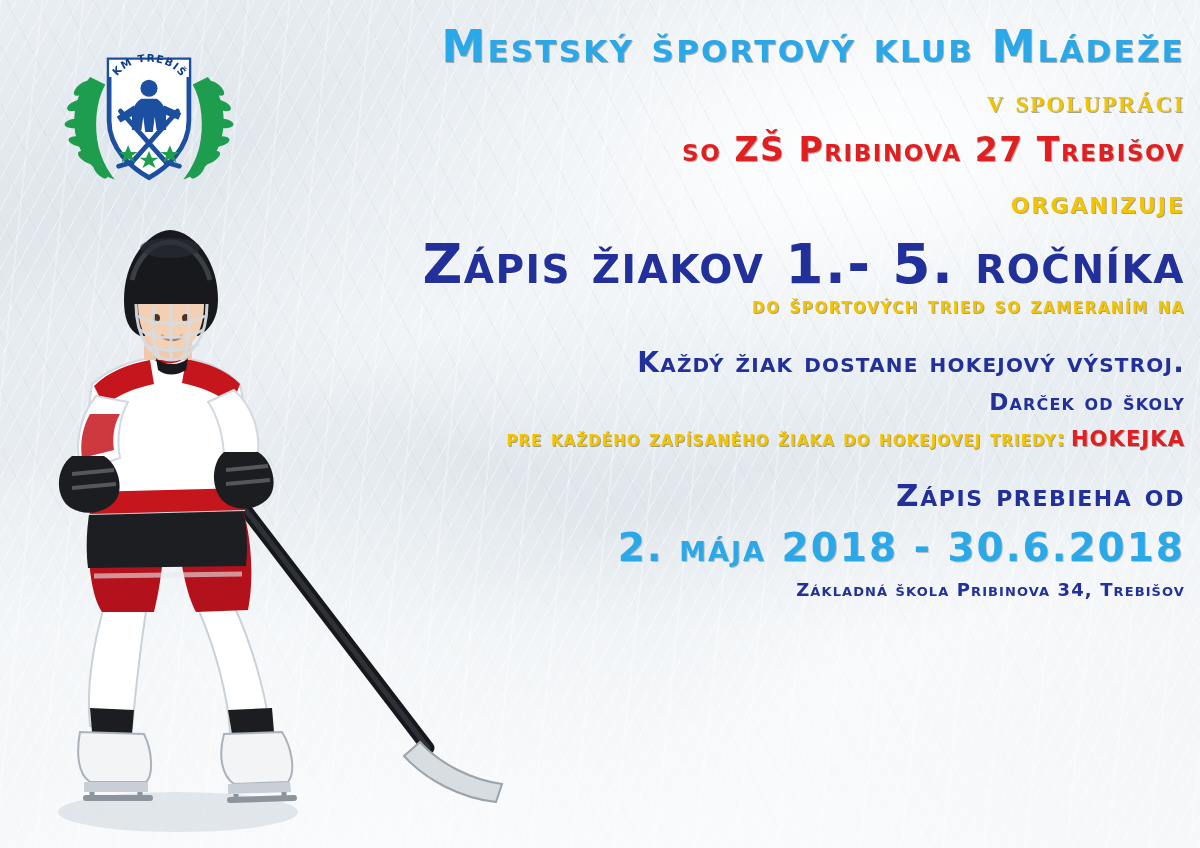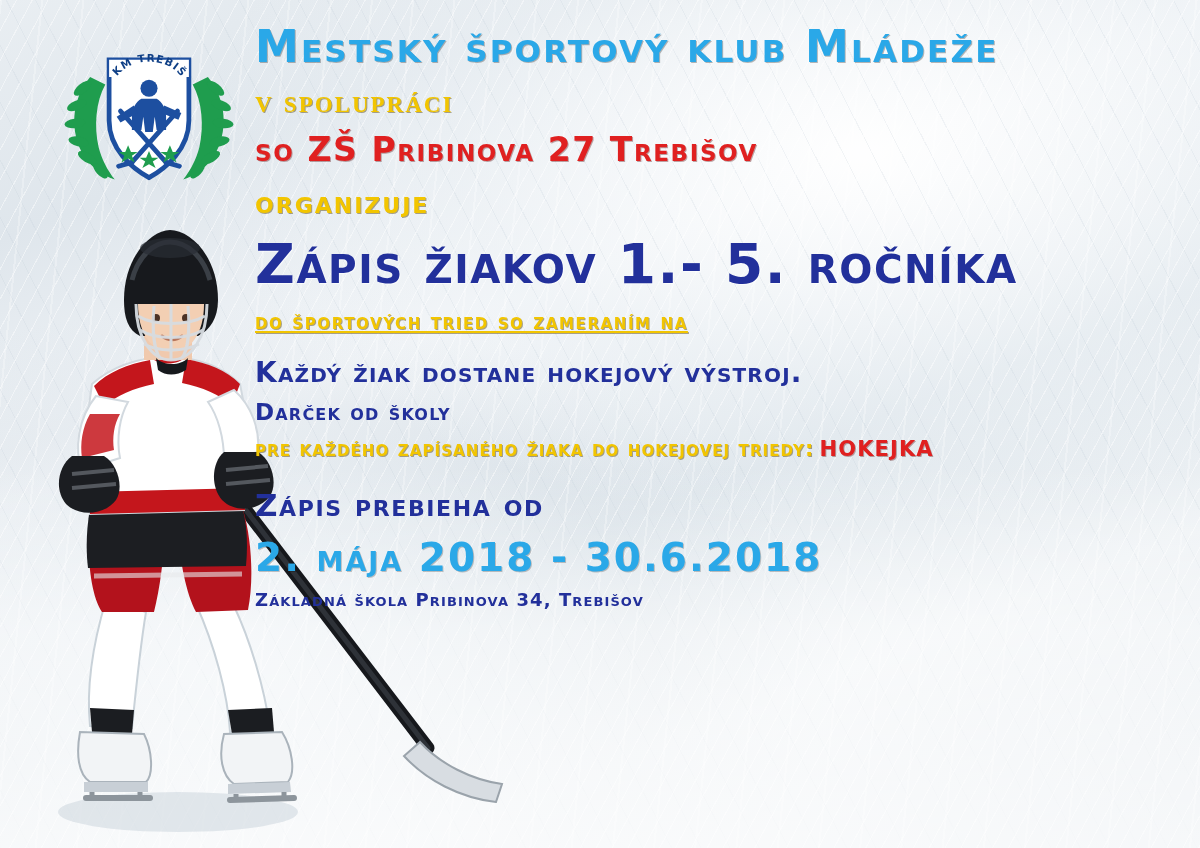--- a/index.html
+++ b/index.html
@@ -58,41 +58,41 @@
     height: 640px;
   }
   .player svg { display:block; width:100%; height:100%; }
 
   
   .textblock {
     position: absolute;
     left: 255px;
     top: 22px;
     width: 930px;
-    text-align: left;
+    text-align: right;
     z-index: 5;
   }
   .line {
     font-family: "DejaVu Sans", sans-serif;
     font-weight: bold;
     letter-spacing: 1.5px;
     line-height: 1.12;
     white-space: nowrap;
     font-variant: small-caps;
     text-transform: none;
   }
 
   .l-title   { font-size: 44px; color: #2aa8e8; letter-spacing: 2.2px; text-shadow: 1px 1px 0 rgba(0,0,0,.28); }
   .l-sub1    { font-size: 33px; color: #f2c500; margin-top: 12px; text-shadow: 1px 1px 0 rgba(80,60,0,.45); letter-spacing: 2px; font-family: Liberation Serif, serif; }
   .l-sub2    { font-size: 33px; color: #e02020; margin-top: 12px; text-shadow: 1px 1px 0 rgba(80,0,0,.35); letter-spacing: 1.6px; }
   .l-sub3    { font-size: 31px; color: #f2c500; margin-top: 16px; text-shadow: 1px 1px 0 rgba(80,60,0,.45); letter-spacing: 2px; }
   .l-main    { font-size: 55px; color: #22309b; margin-top: 14px; letter-spacing: 1.5px; text-shadow: 1px 1px 1px rgba(255,255,255,.7); }
-  .l-small1  { font-size: 21px; color: #f2c500; margin-top: 16px; letter-spacing: 1.6px; text-shadow: 1px 1px 0 rgba(80,60,0,.45); text-decoration: underline; }
+  .l-small1  { font-size: 21px; color: #f2c500; letter-spacing: 1.6px; text-shadow: 1px 1px 0 rgba(80,60,0,.45); }
   .l-main2   { font-size: 47px; color: #22309b; margin-top: 22px; letter-spacing: 2px; text-shadow: 1px 1px 1px rgba(255,255,255,.7); }
-  .l-sub4    { font-size: 28px; color: #22309b; margin-top: 22px; letter-spacing: 1.2px; }
+  .l-sub4    { font-size: 28px; color: #22309b; margin-top: 28px; letter-spacing: 1.2px; }
   .l-sub5    { font-size: 23px; color: #22309b; margin-top: 12px; letter-spacing: 1.2px; }
   .l-sub6    { font-size: 21px; color: #f2c500; margin-top: 12px; letter-spacing: 1.1px; text-shadow: 1px 1px 0 rgba(80,60,0,.45); }
   .l-sub6 .hokejka { color: #e02020; text-shadow: 1px 1px 0 rgba(80,0,0,.35); margin-left: 5px; }
   .l-sub7    { font-size: 31px; color: #22309b; margin-top: 26px; letter-spacing: 1.6px; }
   .l-dates   { font-size: 39px; color: #2aa8e8; margin-top: 14px; letter-spacing: 2px; text-shadow: 1px 1px 0 rgba(0,0,0,.22); }
   .l-sub8    { font-size: 22px; color: #22309b; margin-top: 18px; letter-spacing: 1.3px; }
   .l-sub9    { font-size: 18px; color: #22309b; margin-top: 10px; letter-spacing: 1.1px; }
 </style>
 </head>
 <body>

